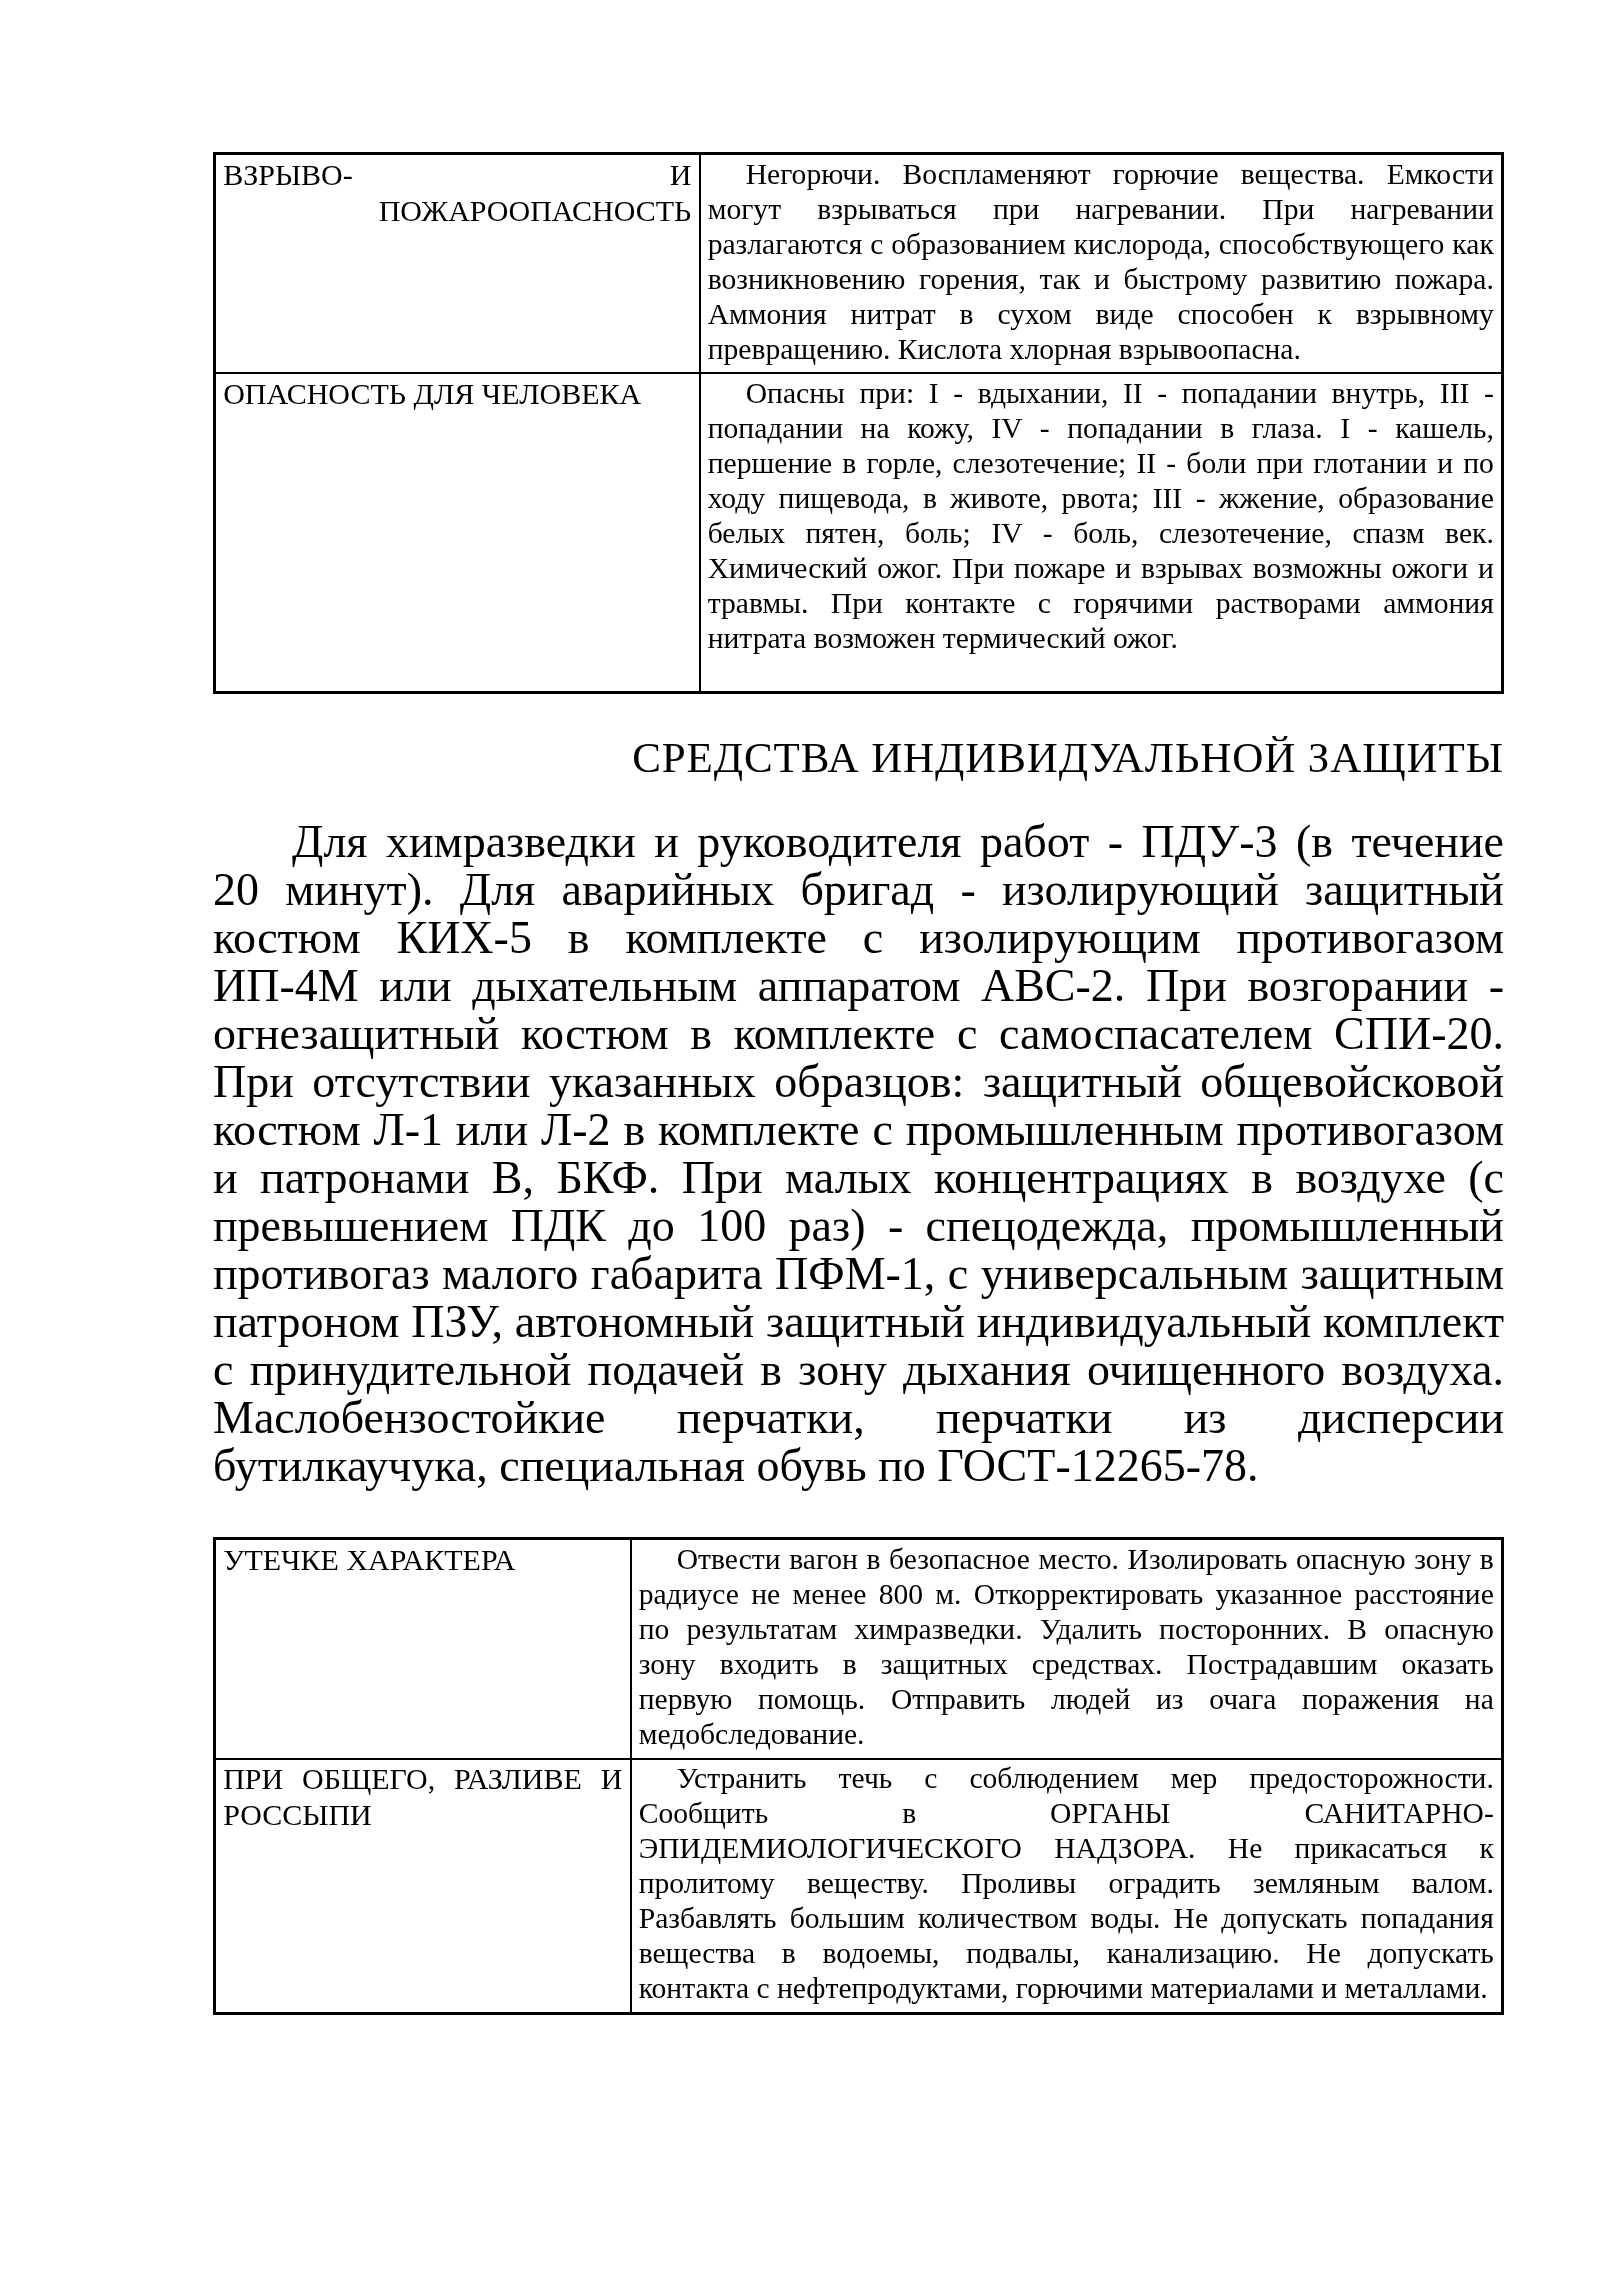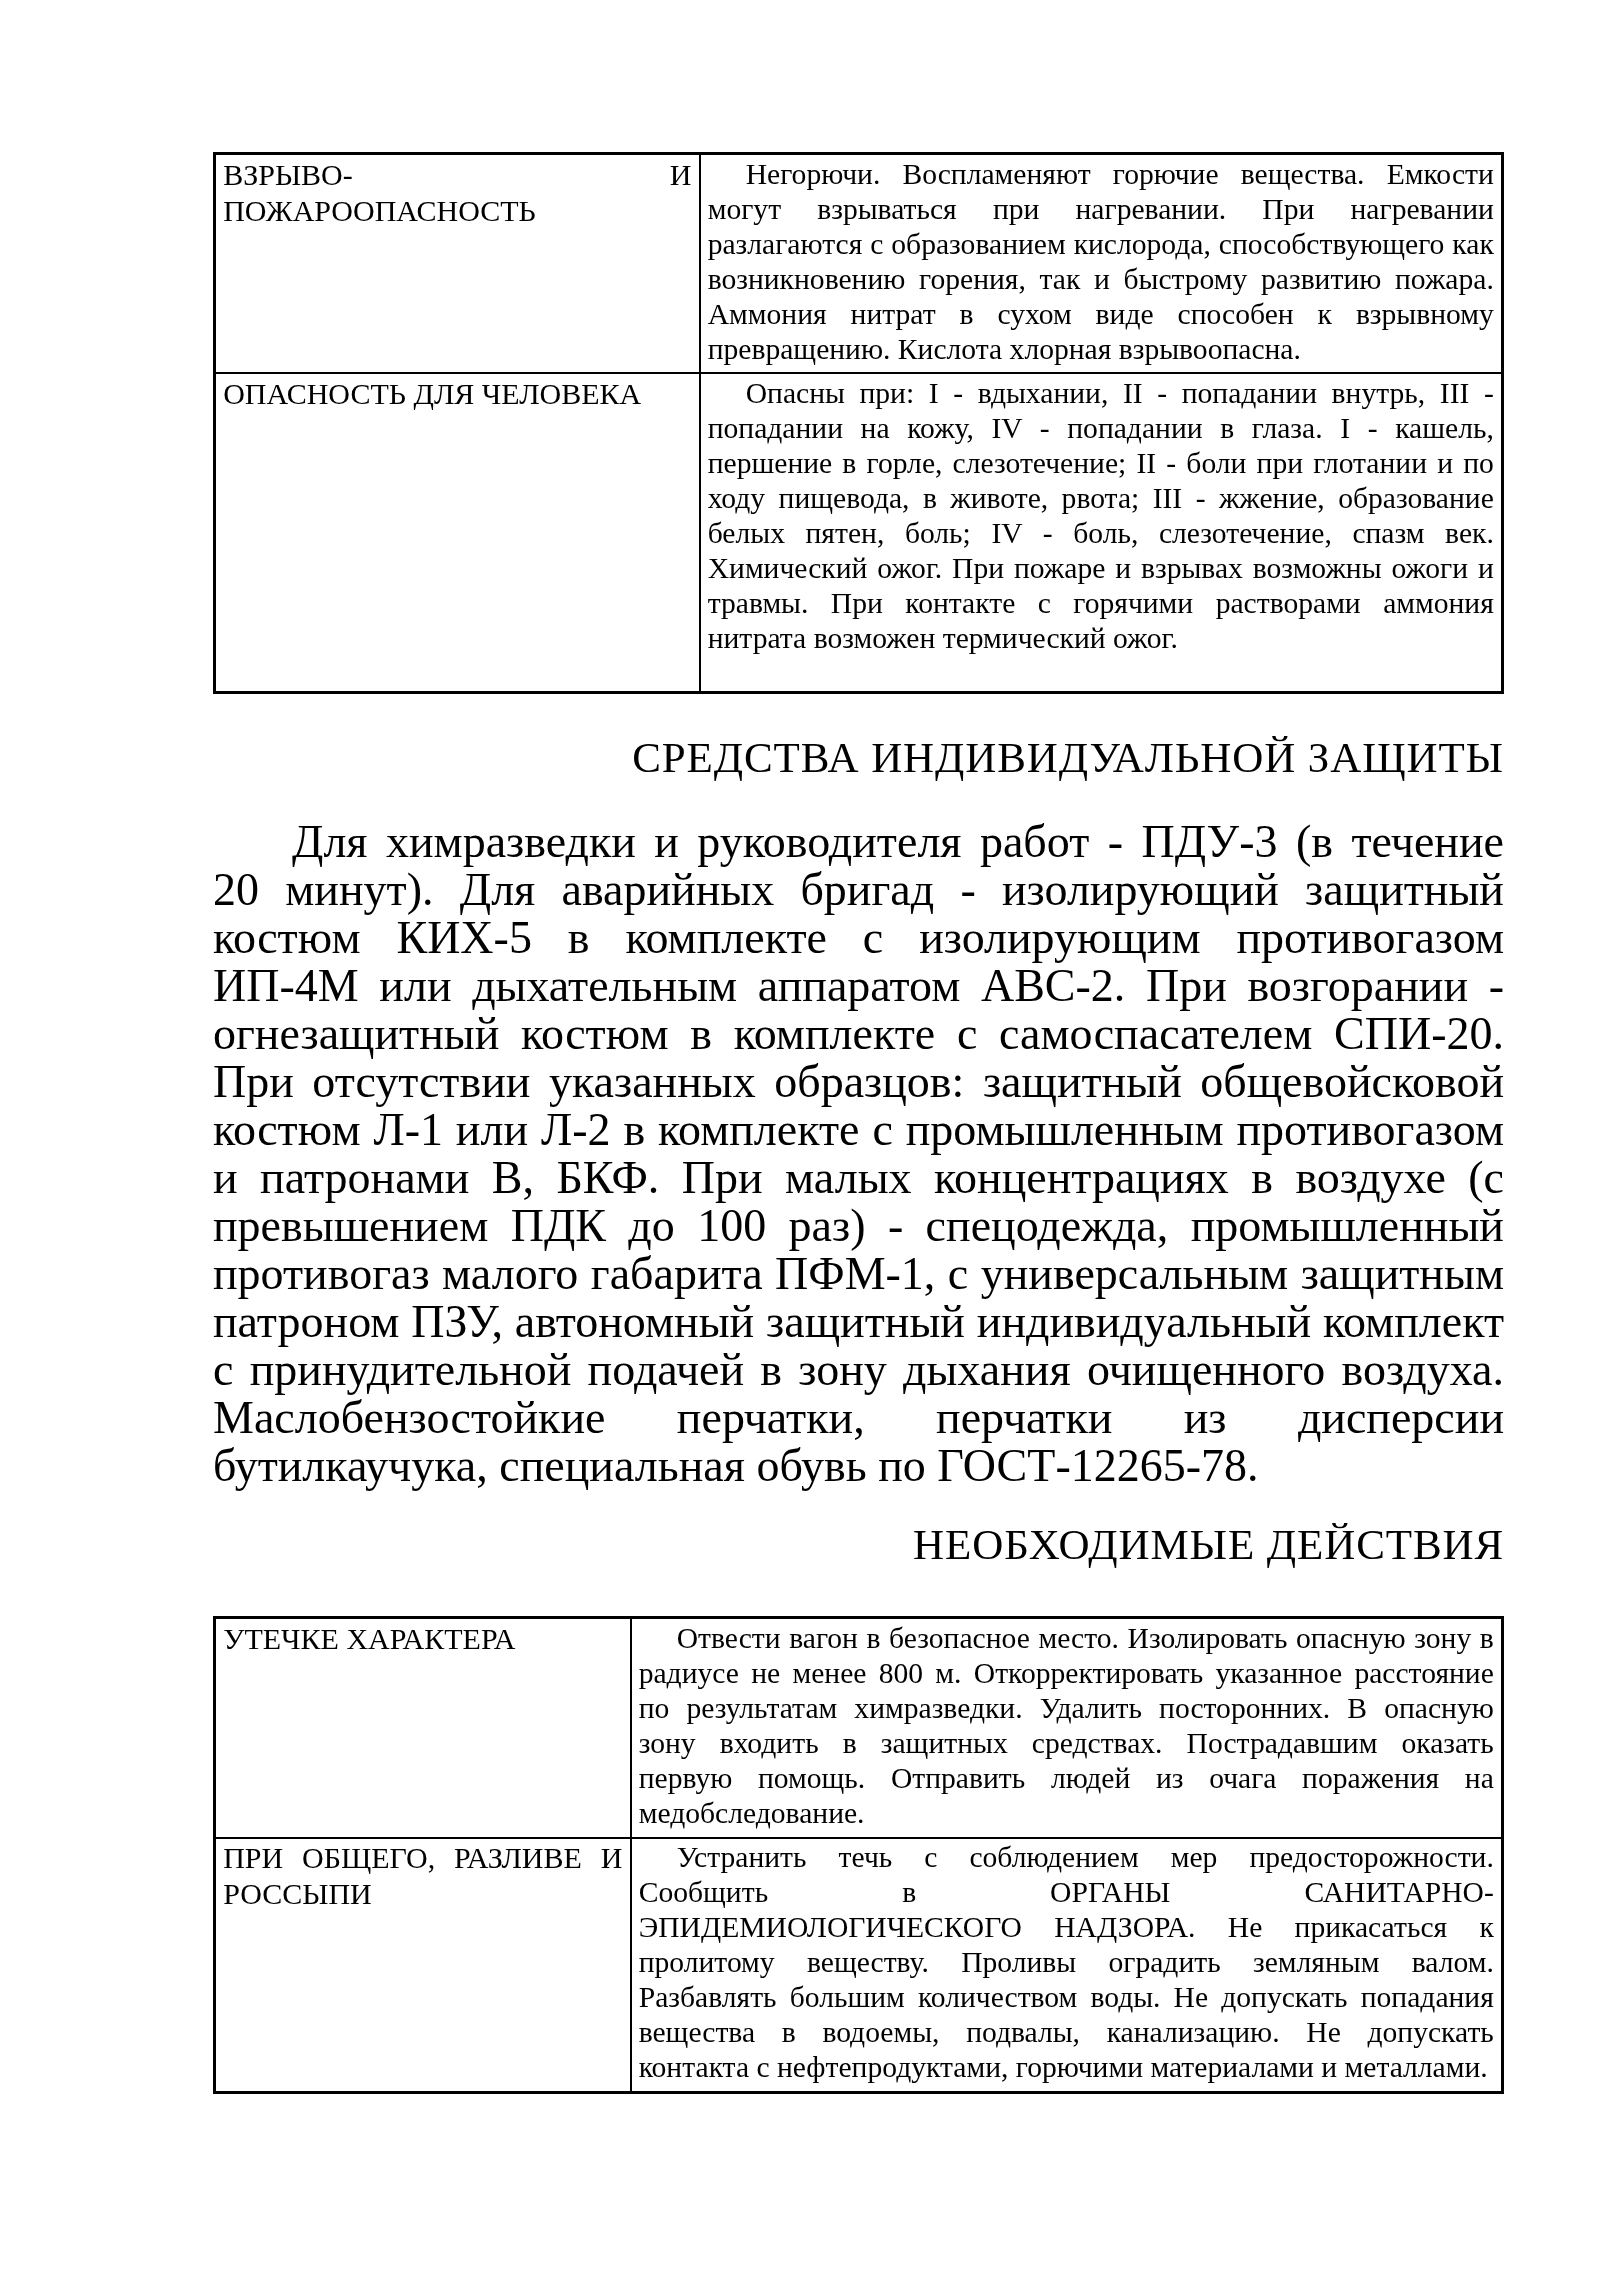--- a/index.html
+++ b/index.html
@@ -78,21 +78,21 @@
 
 <div class="content">
 
   <table id="properties-table" class="doc-table">
     <colgroup>
         <col class="c1">
         <col>
       </colgroup>
     <tbody>
     <tr>
-      <td class="cap-cell" style="height:206px;">
+      <td class="cap-cell" style="height:206px;text-align:right;">
         <span class="cap-line cap-split">
           <span>ВЗРЫВО-</span>
           <span>И</span>
         </span>
         <span class="cap-line">ПОЖАРООПАСНОСТЬ</span>
       </td>
       <td class="body-cell">Негорючи. Воспламеняют горючие вещества. Емкости могут взрываться при нагревании. При нагревании разлагаются с образованием кислорода, способствующего как возникновению горения, так и быстрому развитию пожара. Аммония нитрат в сухом виде способен к взрывному превращению. Кислота хлорная взрывоопасна.</td>
     </tr>
     <tr>
       <td class="cap-cell" style="height:310px;">
@@ -100,21 +100,20 @@
       </td>
       <td class="body-cell">Опасны при: I - вдыхании, II - попадании внутрь, III - попадании на кожу, IV - попадании в глаза. I - кашель, першение в горле, слезотечение; II - боли при глотании и по ходу пищевода, в животе, рвота; III - жжение, образование белых пятен, боль; IV - боль, слезотечение, спазм век. Химический ожог. При пожаре и взрывах возможны ожоги и травмы. При контакте с горячими растворами аммония нитрата возможен термический ожог.</td>
     </tr>
   </tbody>
     </table>
 
   <h1 id="protection-title" class="section-title">СРЕДСТВА ИНДИВИДУАЛЬНОЙ ЗАЩИТЫ</h1>
 
   <p class="main-paragraph">Для химразведки и руководителя работ - ПДУ-3 (в течение 20 минут). Для аварийных бригад - изолирующий защитный костюм КИХ-5 в комплекте с изолирующим противогазом ИП-4М или дыхательным аппаратом АВС-2. При возгорании - огнезащитный костюм в комплекте с самоспасателем СПИ-20. При отсутствии указанных образцов: защитный общевойсковой костюм Л-1 или Л-2 в комплекте с промышленным противогазом и патронами В, БКФ. При малых концентрациях в воздухе (с превышением ПДК до 100 раз) - спецодежда, промышленный противогаз малого габарита ПФМ-1, с универсальным защитным патроном ПЗУ, автономный защитный индивидуальный комплект с принудительной подачей в зону дыхания очищенного воздуха. Маслобензостойкие перчатки, перчатки из дисперсии бутилкаучука, специальная обувь по ГОСТ-12265-78.</p>
 
-  <h1 id="actions-title" class="section-title">НЕОБХОДИМЫЕ ДЕЙСТВИЯ</h1>
 
   <table id="actions-table" class="doc-table">
     <colgroup>
         <col class="c1">
         <col>
       </colgroup>
     <tbody>
         <tr>
       <td class="cap-cell" style="height:172px;">
         <span class="cap-line">УТЕЧКЕ ХАРАКТЕРА</span>

